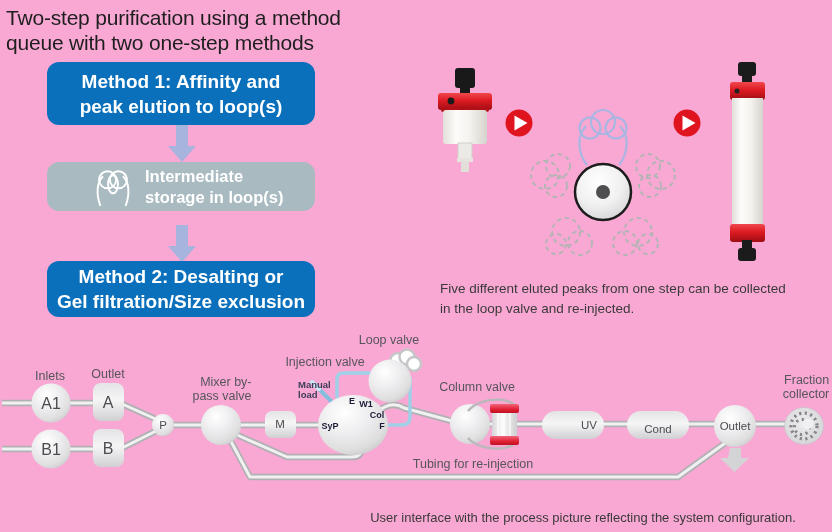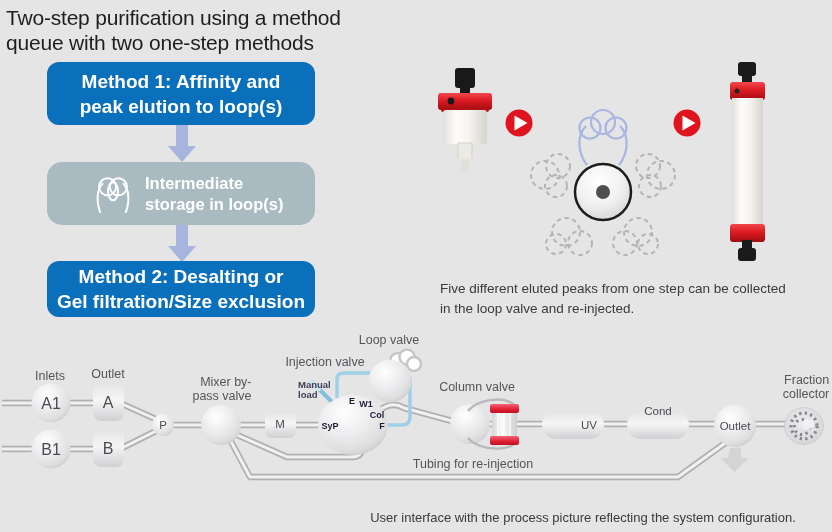--- a/index.html
+++ b/index.html
@@ -1,17 +1,17 @@
 <!DOCTYPE html>
 <html><head>
 <meta charset="utf-8">
 <style>
   html,body{margin:0;padding:0;background:#ffffff;}
   #stage{
-    position:relative;width:832px;height:532px;background:#e5e5e5;overflow:hidden;
+    position:relative;width:832px;height:532px;background:#f9a8d4;overflow:hidden;
     font-family:"Liberation Sans","DejaVu Sans",sans-serif;
   }
   #gfx{position:absolute;left:0;top:0;z-index:1;}
   .txt{position:absolute;z-index:2;white-space:pre-line;}
   .page-title{left:6px;top:5px;width:450px;font-size:21px;line-height:25px;color:#1e1e1e;font-weight:500;letter-spacing:-0.2px;}
   .flow-box{position:absolute;z-index:2;left:47px;width:268px;border-radius:12px;display:flex;align-items:center;justify-content:center;box-sizing:border-box;}
   .flow-box.blue{background:#0b70bc;}
   .flow-box.gray{background:#a9bac1;justify-content:flex-start;padding-left:48px;}
   .flow-box .box-text{color:#ffffff;font-weight:bold;font-size:19px;line-height:25px;text-align:center;white-space:pre-line;}
   .flow-box.gray .box-text{font-size:16.5px;line-height:21px;text-align:left;margin-left:14px;}
@@ -249,21 +249,21 @@
   </svg>
 
   <div class="txt page-title">Two-step purification using a method
 queue with two one-step methods</div>
 
   <div class="flow-box blue" style="top:62px;height:63px;">
     <div class="box-text">Method 1: Affinity and
 peak elution to loop(s)</div>
   </div>
 
-  <div class="flow-box gray" style="top:162px;height:63px;border-radius:15px;">
+  <div class="flow-box gray" style="top:162px;height:49px;">
     <svg width="36" height="44" viewBox="0 0 40 46">
       <g fill="none" stroke="#ffffff" stroke-width="2.2">
         <circle cx="14" cy="15" r="9.5"></circle>
         <circle cx="26" cy="15" r="9.5"></circle>
         <ellipse cx="20" cy="20" rx="5.5" ry="10"></ellipse>
         <path d="M6,44 C1,31 2,17 9,11"></path>
         <path d="M34,44 C39,31 38,17 31,11"></path>
       </g>
     </svg>
     <div class="box-text">Intermediate
@@ -293,19 +293,19 @@
   <div class="manual">Manual
 load</div>
   <div class="lbl" style="left:389px;top:341px;">Loop valve</div>
   <div class="lbl port" style="left:330px;top:426px;">SyP</div>
   <div class="lbl port" style="left:352px;top:401px;">E</div>
   <div class="lbl port" style="left:366px;top:404px;">W1</div>
   <div class="lbl port" style="left:377px;top:415px;">Col</div>
   <div class="lbl port" style="left:382px;top:426px;">F</div>
   <div class="lbl" style="left:477px;top:388px;">Column valve</div>
   <div class="lbl node-lbl small-node" style="left:573px;top:426px;margin-left:16px;">UV</div>
-  <div class="lbl node-lbl small-node" style="left:658px;top:412px;">Cond</div>
+  <div class="lbl node-lbl small-node" style="left:658px;top:430px;">Cond</div>
   <div class="lbl node-lbl small-node" style="left:735px;top:427px;">Outlet</div>
   <div class="lbl" style="left:806px;top:387px;">Fraction
 collector</div>
   <div class="lbl" style="left:473px;top:465px;">Tubing for re-injection</div>
 
 </div>
 
 </body></html>

